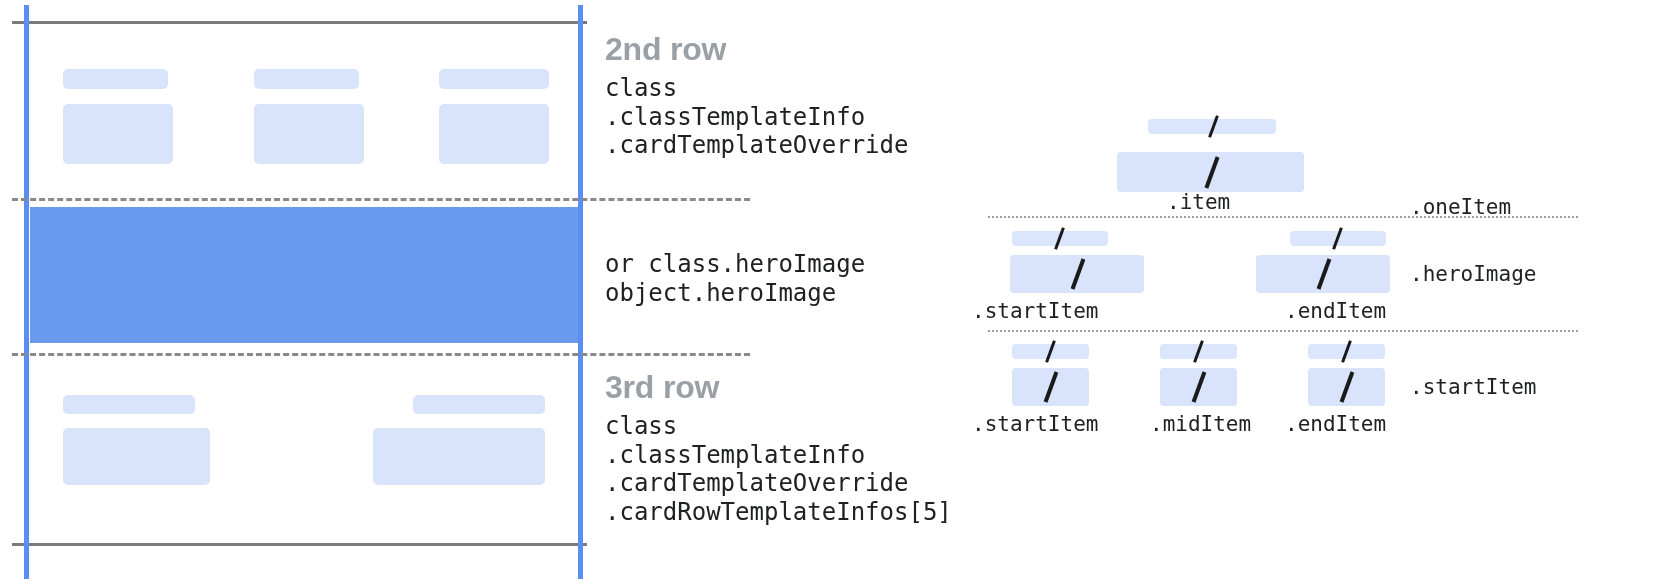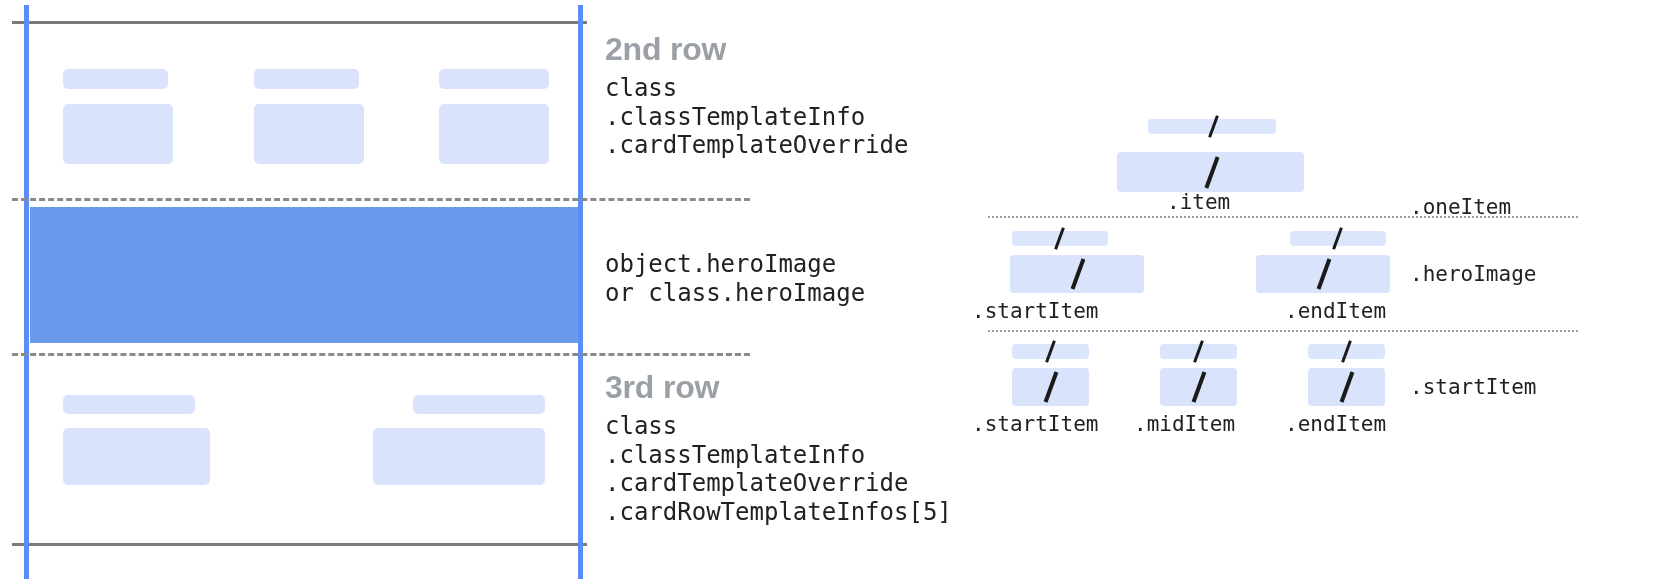--- a/index.html
+++ b/index.html
@@ -137,22 +137,22 @@
 </div>
 
 <div class="abs" style="left:605px; top:31px;">
   <div class="row-title">2nd row</div>
   <div class="code-block" style="margin-top:6px;">class</div>
   <div class="code-block">.classTemplateInfo</div>
   <div class="code-block">.cardTemplateOverride</div>
 </div>
 
 <div class="abs" style="left:605px; top:250px;">
+  <div class="code-block">or class.heroImage</div>
   <div class="code-block">object.heroImage</div>
-  <div class="code-block">or class.heroImage</div>
 </div>
 
 <div class="abs" style="left:605px; top:369px;">
   <div class="row-title">3rd row</div>
   <div class="code-block" style="margin-top:6px;">class</div>
   <div class="code-block">.classTemplateInfo</div>
   <div class="code-block">.cardTemplateOverride</div>
   <div class="code-block">.cardRowTemplateInfos[5]</div>
 </div>
 
@@ -196,21 +196,21 @@
     <div class="slash" style="left:37px; top:3px; width:4px; height:32px; transform:rotate(20deg);"></div>
   </div>
   <div class="r-group-label" style="left:12px; top:412px;">.startItem</div>
 
   <div class="chip sm" style="left:200px; top:344px; width:77px; height:15px;">
     <div class="slash" style="left:37px; top:-4px; width:3px; height:23px; transform:rotate(20deg);"></div>
   </div>
   <div class="chip" style="left:200px; top:368px; width:77px; height:38px;">
     <div class="slash" style="left:37px; top:3px; width:4px; height:32px; transform:rotate(20deg);"></div>
   </div>
-  <div class="r-group-label" style="left:174px; top:412px;">.midItem</div>
+  <div class="r-group-label" style="left:190px; top:412px;">.midItem</div>
 
   <div class="chip sm" style="left:348px; top:344px; width:77px; height:15px;">
     <div class="slash" style="left:37px; top:-4px; width:3px; height:23px; transform:rotate(20deg);"></div>
   </div>
   <div class="chip" style="left:348px; top:368px; width:77px; height:38px;">
     <div class="slash" style="left:37px; top:3px; width:4px; height:32px; transform:rotate(20deg);"></div>
   </div>
   <div class="r-group-label" style="left:325px; top:412px;">.endItem</div>
 
   <div class="r-group-label" style="left:450px; top:375px;">.startItem</div>

